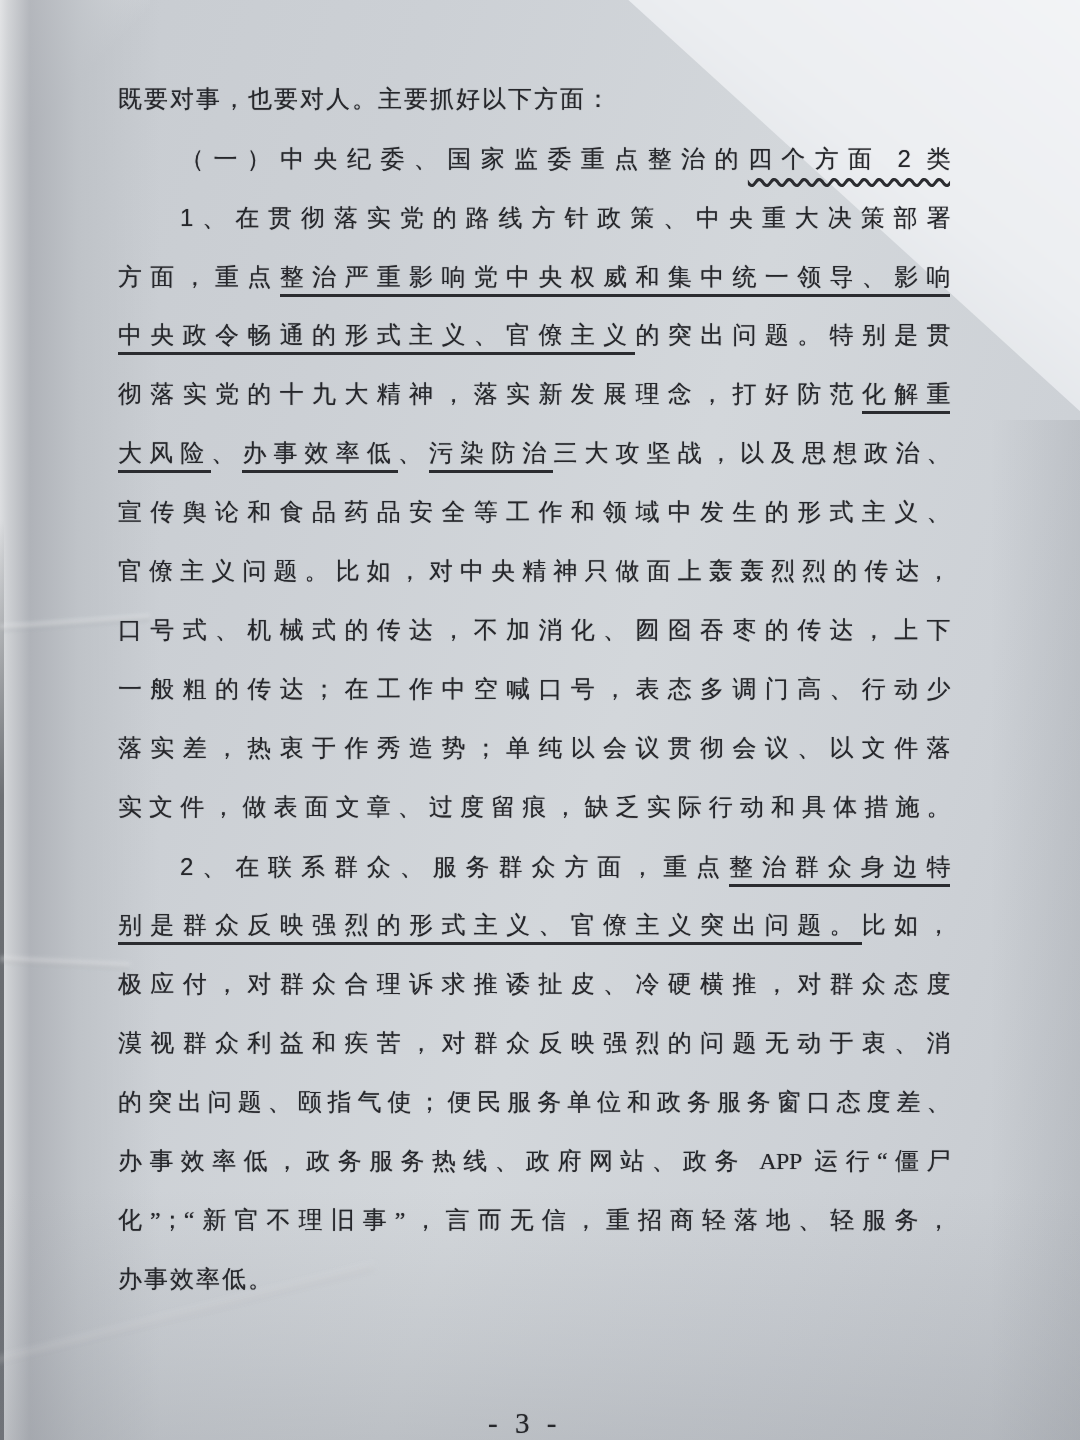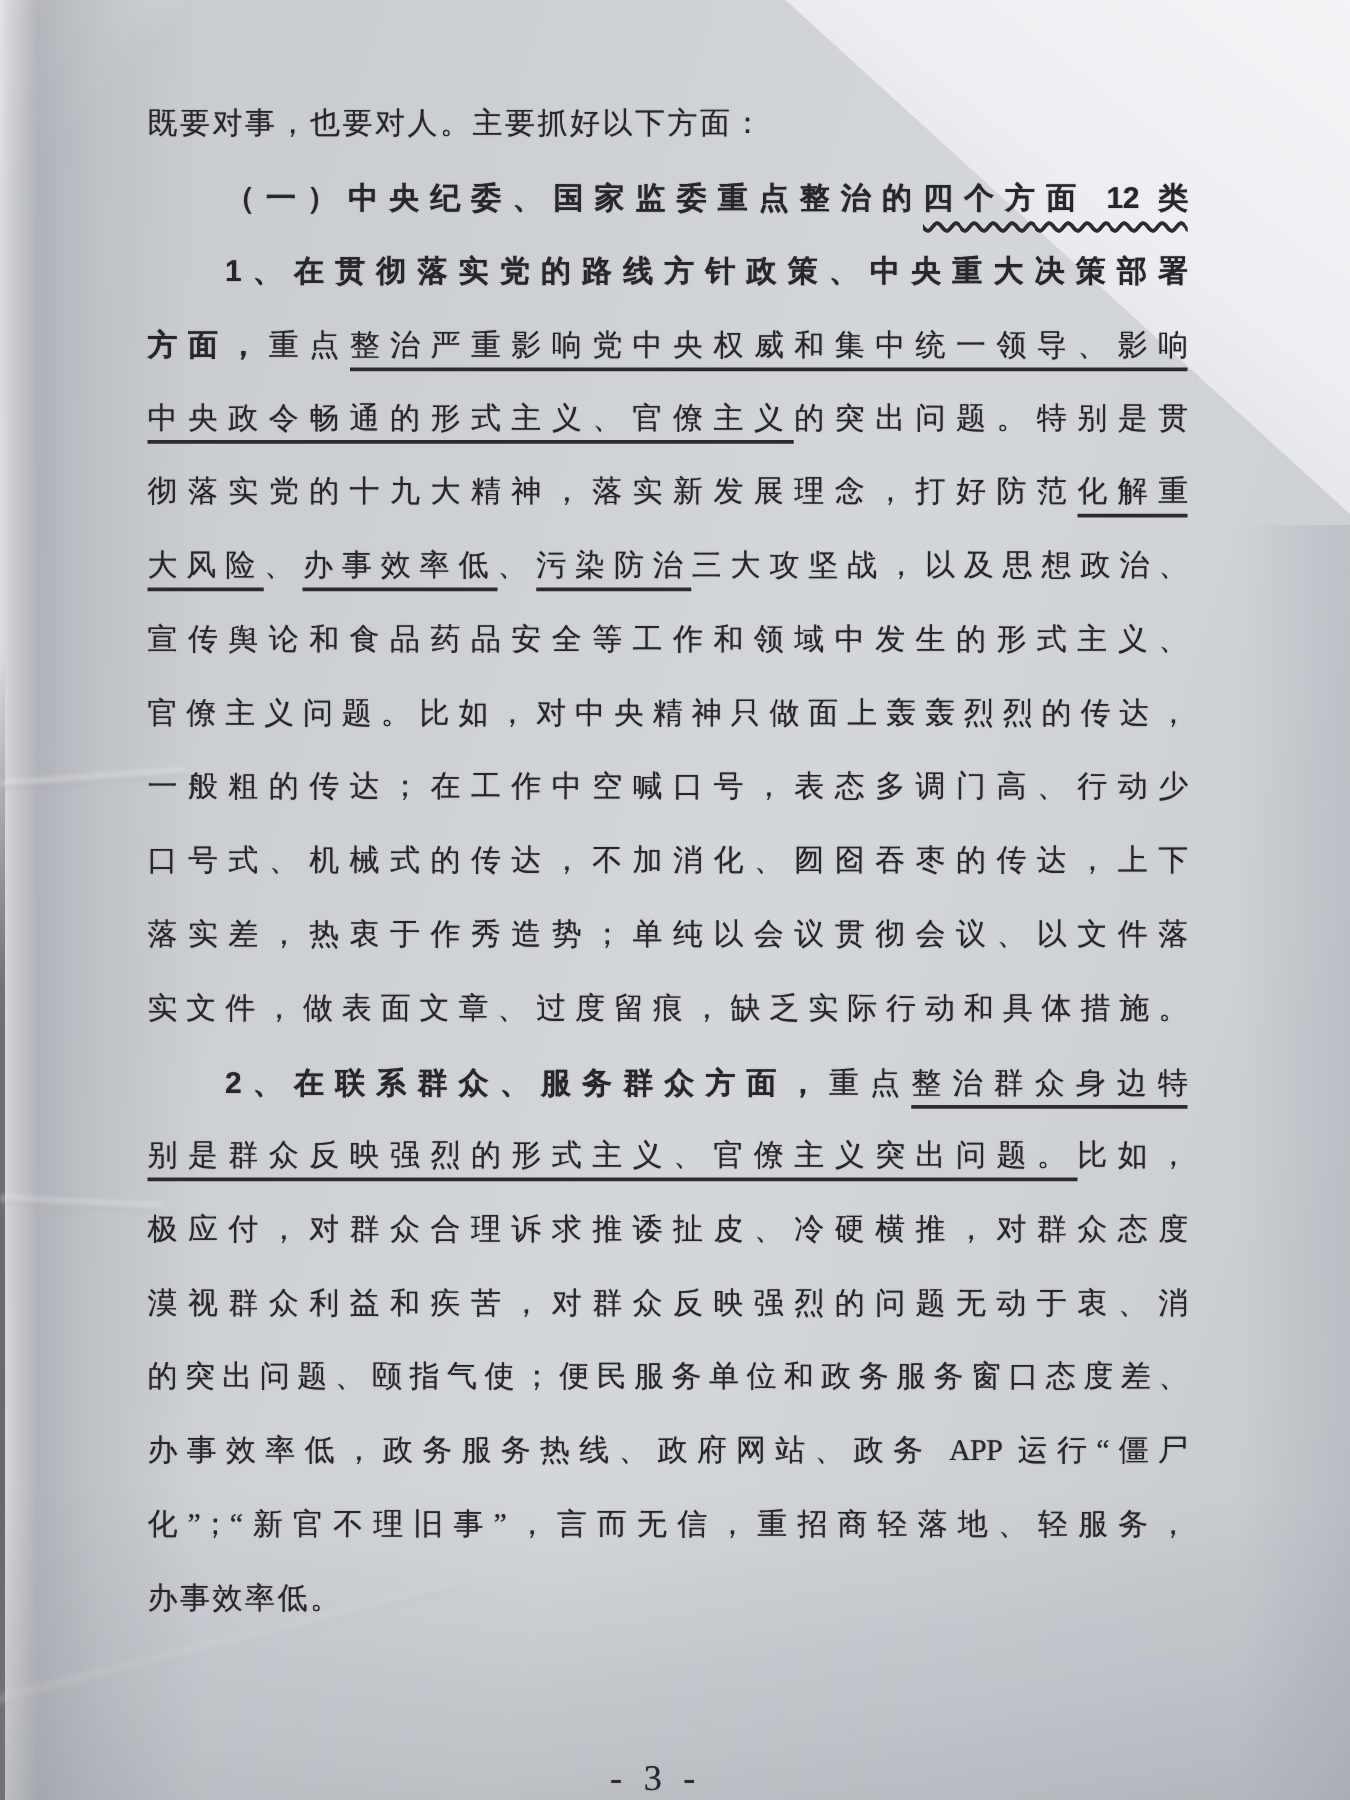--- a/index.html
+++ b/index.html
@@ -60,21 +60,21 @@
     height:59px;line-height:59px;font-size:24px;letter-spacing:2px;
     white-space:nowrap;color:#26272b;
     text-shadow:0 0 1px rgba(34,36,42,.55);
   }
   .jl{
     white-space:normal;letter-spacing:-0.5px;
     text-align:justify;text-align-last:justify;
   }
   .ind{text-indent:62px;}
   .b{
-    font-weight:700;
+    font-weight:400;
     font-family:"Liberation Sans","DejaVu Sans",sans-serif;
   }
   .u{
     border-bottom:3px solid #2b2c30;
     padding-bottom:4px;
   }
   .uw{
     text-decoration:underline;
     text-decoration-style:wavy;
     text-decoration-thickness:2.5px;
@@ -97,37 +97,37 @@
   <div class="dark-sliver"></div>
   <div class="right-shade"></div>
   <div class="bottom-shade"></div>
   <div class="crease1"></div>
   <div class="crease2"></div>
   <div class="crease3"></div>
 
   <div class="text">
     <div class="line"><span>既要对事，也要对人。主要抓好以下方面：</span></div>
 
-    <div class="line jl ind"><span class="b">（一）中央纪委、国家监委重点整治的</span><span class="b uw">四个方面 12 类</span></div>
+    <div class="line jl ind"><span class="b">（一）中央纪委、国家监委重点整治的</span><span class="b uw">四个方面 2 类</span></div>
 
 
     <div class="line jl ind"><span class="b">1、在贯彻落实党的路线方针政策、中央重大决策部署</span></div>
 
     <div class="line jl"><span class="b">方面，</span><span>重点</span><span class="u">整治严重影响党中央权威和集中统一领导、影响</span></div>
 
     <div class="line jl"><span class="u">中央政令畅通的形式主义、官僚主义</span><span>的突出问题。特别是贯</span></div>
 
     <div class="line jl"><span>彻落实党的十九大精神，落实新发展理念，打好防范</span><span class="u">化解重</span></div>
 
     <div class="line jl"><span class="u">大风险</span><span>、</span><span class="u">办事效率低</span><span>、</span><span class="u">污染防治</span><span>三大攻坚战，以及思想政治、</span></div>
 
     <div class="line jl"><span>宣传舆论和食品药品安全等工作和领域中发生的形式主义、</span></div>
     <div class="line jl"><span>官僚主义问题。比如，对中央精神只做面上轰轰烈烈的传达，</span></div>
+    <div class="line jl"><span>口号式、机械式的传达，不加消化、囫囵吞枣的传达，上下</span></div>
     <div class="line jl"><span>一般粗的传达；在工作中空喊口号，表态多调门高、行动少</span></div>
-    <div class="line jl"><span>口号式、机械式的传达，不加消化、囫囵吞枣的传达，上下</span></div>
     <div class="line jl"><span>落实差，热衷于作秀造势；单纯以会议贯彻会议、以文件落</span></div>
     <div class="line jl"><span>实文件，做表面文章、过度留痕，缺乏实际行动和具体措施。</span></div>
 
     <div class="line jl ind"><span class="b">2、在联系群众、服务群众方面，</span><span>重点</span><span class="u">整治群众身边特</span></div>
 
     <div class="line jl"><span class="u">别是群众反映强烈的形式主义、官僚主义突出问题。</span><span>比如，</span></div>
 
     <div class="line jl"><span>极应付，对群众合理诉求推诿扯皮、冷硬横推，对群众态度</span></div>
     <div class="line jl"><span>漠视群众利益和疾苦，对群众反映强烈的问题无动于衷、消</span></div>
     <div class="line jl"><span>的突出问题、颐指气使；便民服务单位和政务服务窗口态度差、</span></div>

